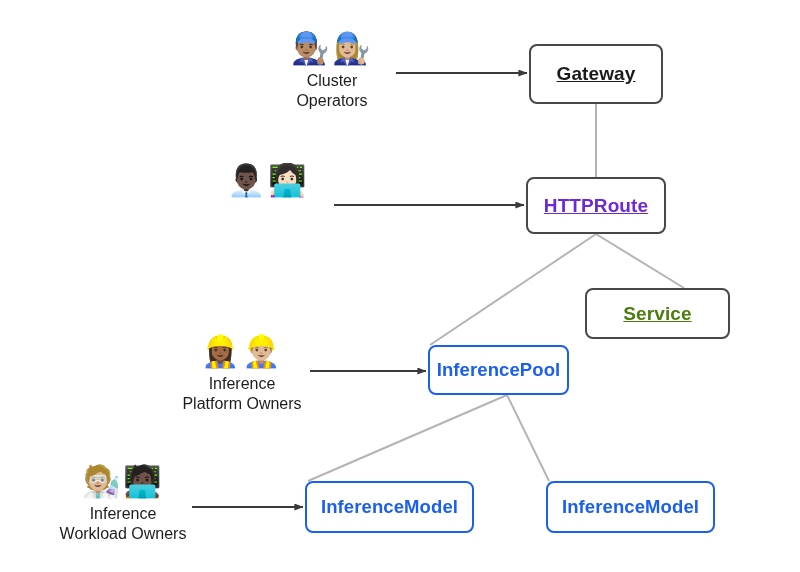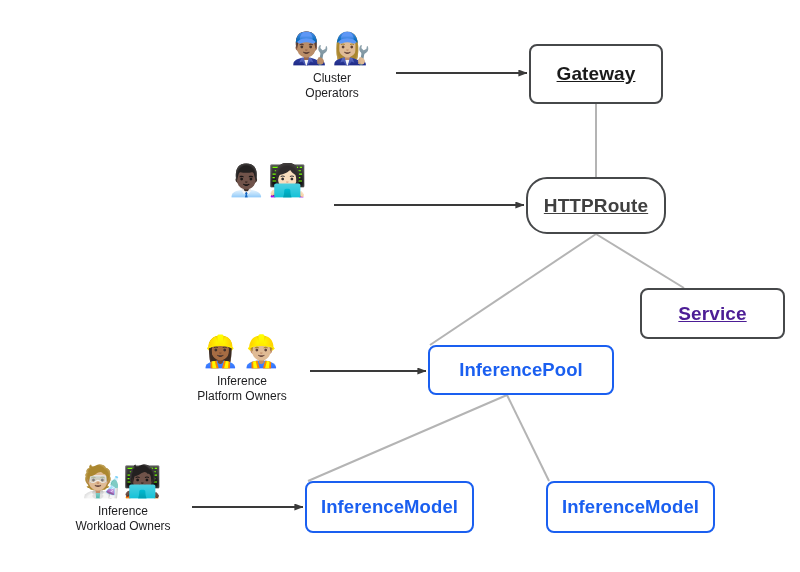--- a/index.html
+++ b/index.html
@@ -40,21 +40,21 @@
   }
   .persona-emoji {
     font-family: "DejaVu Sans", sans-serif;
     font-size: 31px;
     letter-spacing: 2px;
     white-space: nowrap;
     display: block;
     height: 40px;
   }
   .persona-label {
-    font-size: 12px;
+    font-size: 16px;
     color: #1d1d1f;
     display: block;
     white-space: pre-line;
     margin-top: 1px;
   }
 
   
   .node {
     position: absolute;
     box-sizing: border-box;
@@ -122,27 +122,27 @@
         <span class="persona-emoji">🧑🏼‍🔬🧑🏿‍💻</span>
         <span class="persona-label">Inference
 Workload Owners</span>
       </div>
     </div>
 
   <div class="layer" id="node-layer">
       <div class="node core" style="left: 529px; top: 44px; width: 134px; height: 60px; border-color: rgb(70, 72, 74); color: rgb(26, 26, 26);">
         <span>Gateway</span>
       </div>
-      <div class="node core" style="left: 526px; top: 177px; width: 140px; height: 57px; border-color: rgb(70, 72, 74); color: #404040; border-radius: 21px;">
+      <div class="node core" style="left: 526px; top: 177px; width: 140px; height: 57px; border-color: rgb(70, 72, 74); color: #6d28d9;">
         <span>HTTPRoute</span>
       </div>
-      <div class="node core" style="left: 640px; top: 288px; width: 145px; height: 51px; border-color: rgb(70, 72, 74); color: #4c1d95;">
+      <div class="node core" style="left: 585px; top: 288px; width: 145px; height: 51px; border-color: rgb(70, 72, 74); color: #4d7c0f;">
         <span>Service</span>
       </div>
-      <div class="node ext" style="left: 428px; top: 345px; width: 186px; height: 50px; border-color: rgb(26, 95, 240); color: rgb(26, 95, 240);">
+      <div class="node ext" style="left: 428px; top: 345px; width: 141px; height: 50px; border-color: rgb(26, 95, 240); color: rgb(26, 95, 240);">
         <span>InferencePool</span>
       </div>
       <div class="node ext" style="left: 305px; top: 481px; width: 169px; height: 52px; border-color: rgb(26, 95, 240); color: rgb(26, 95, 240);">
         <span>InferenceModel</span>
       </div>
       <div class="node ext" style="left: 546px; top: 481px; width: 169px; height: 52px; border-color: rgb(26, 95, 240); color: rgb(26, 95, 240);">
         <span>InferenceModel</span>
       </div>
     </div>
 

